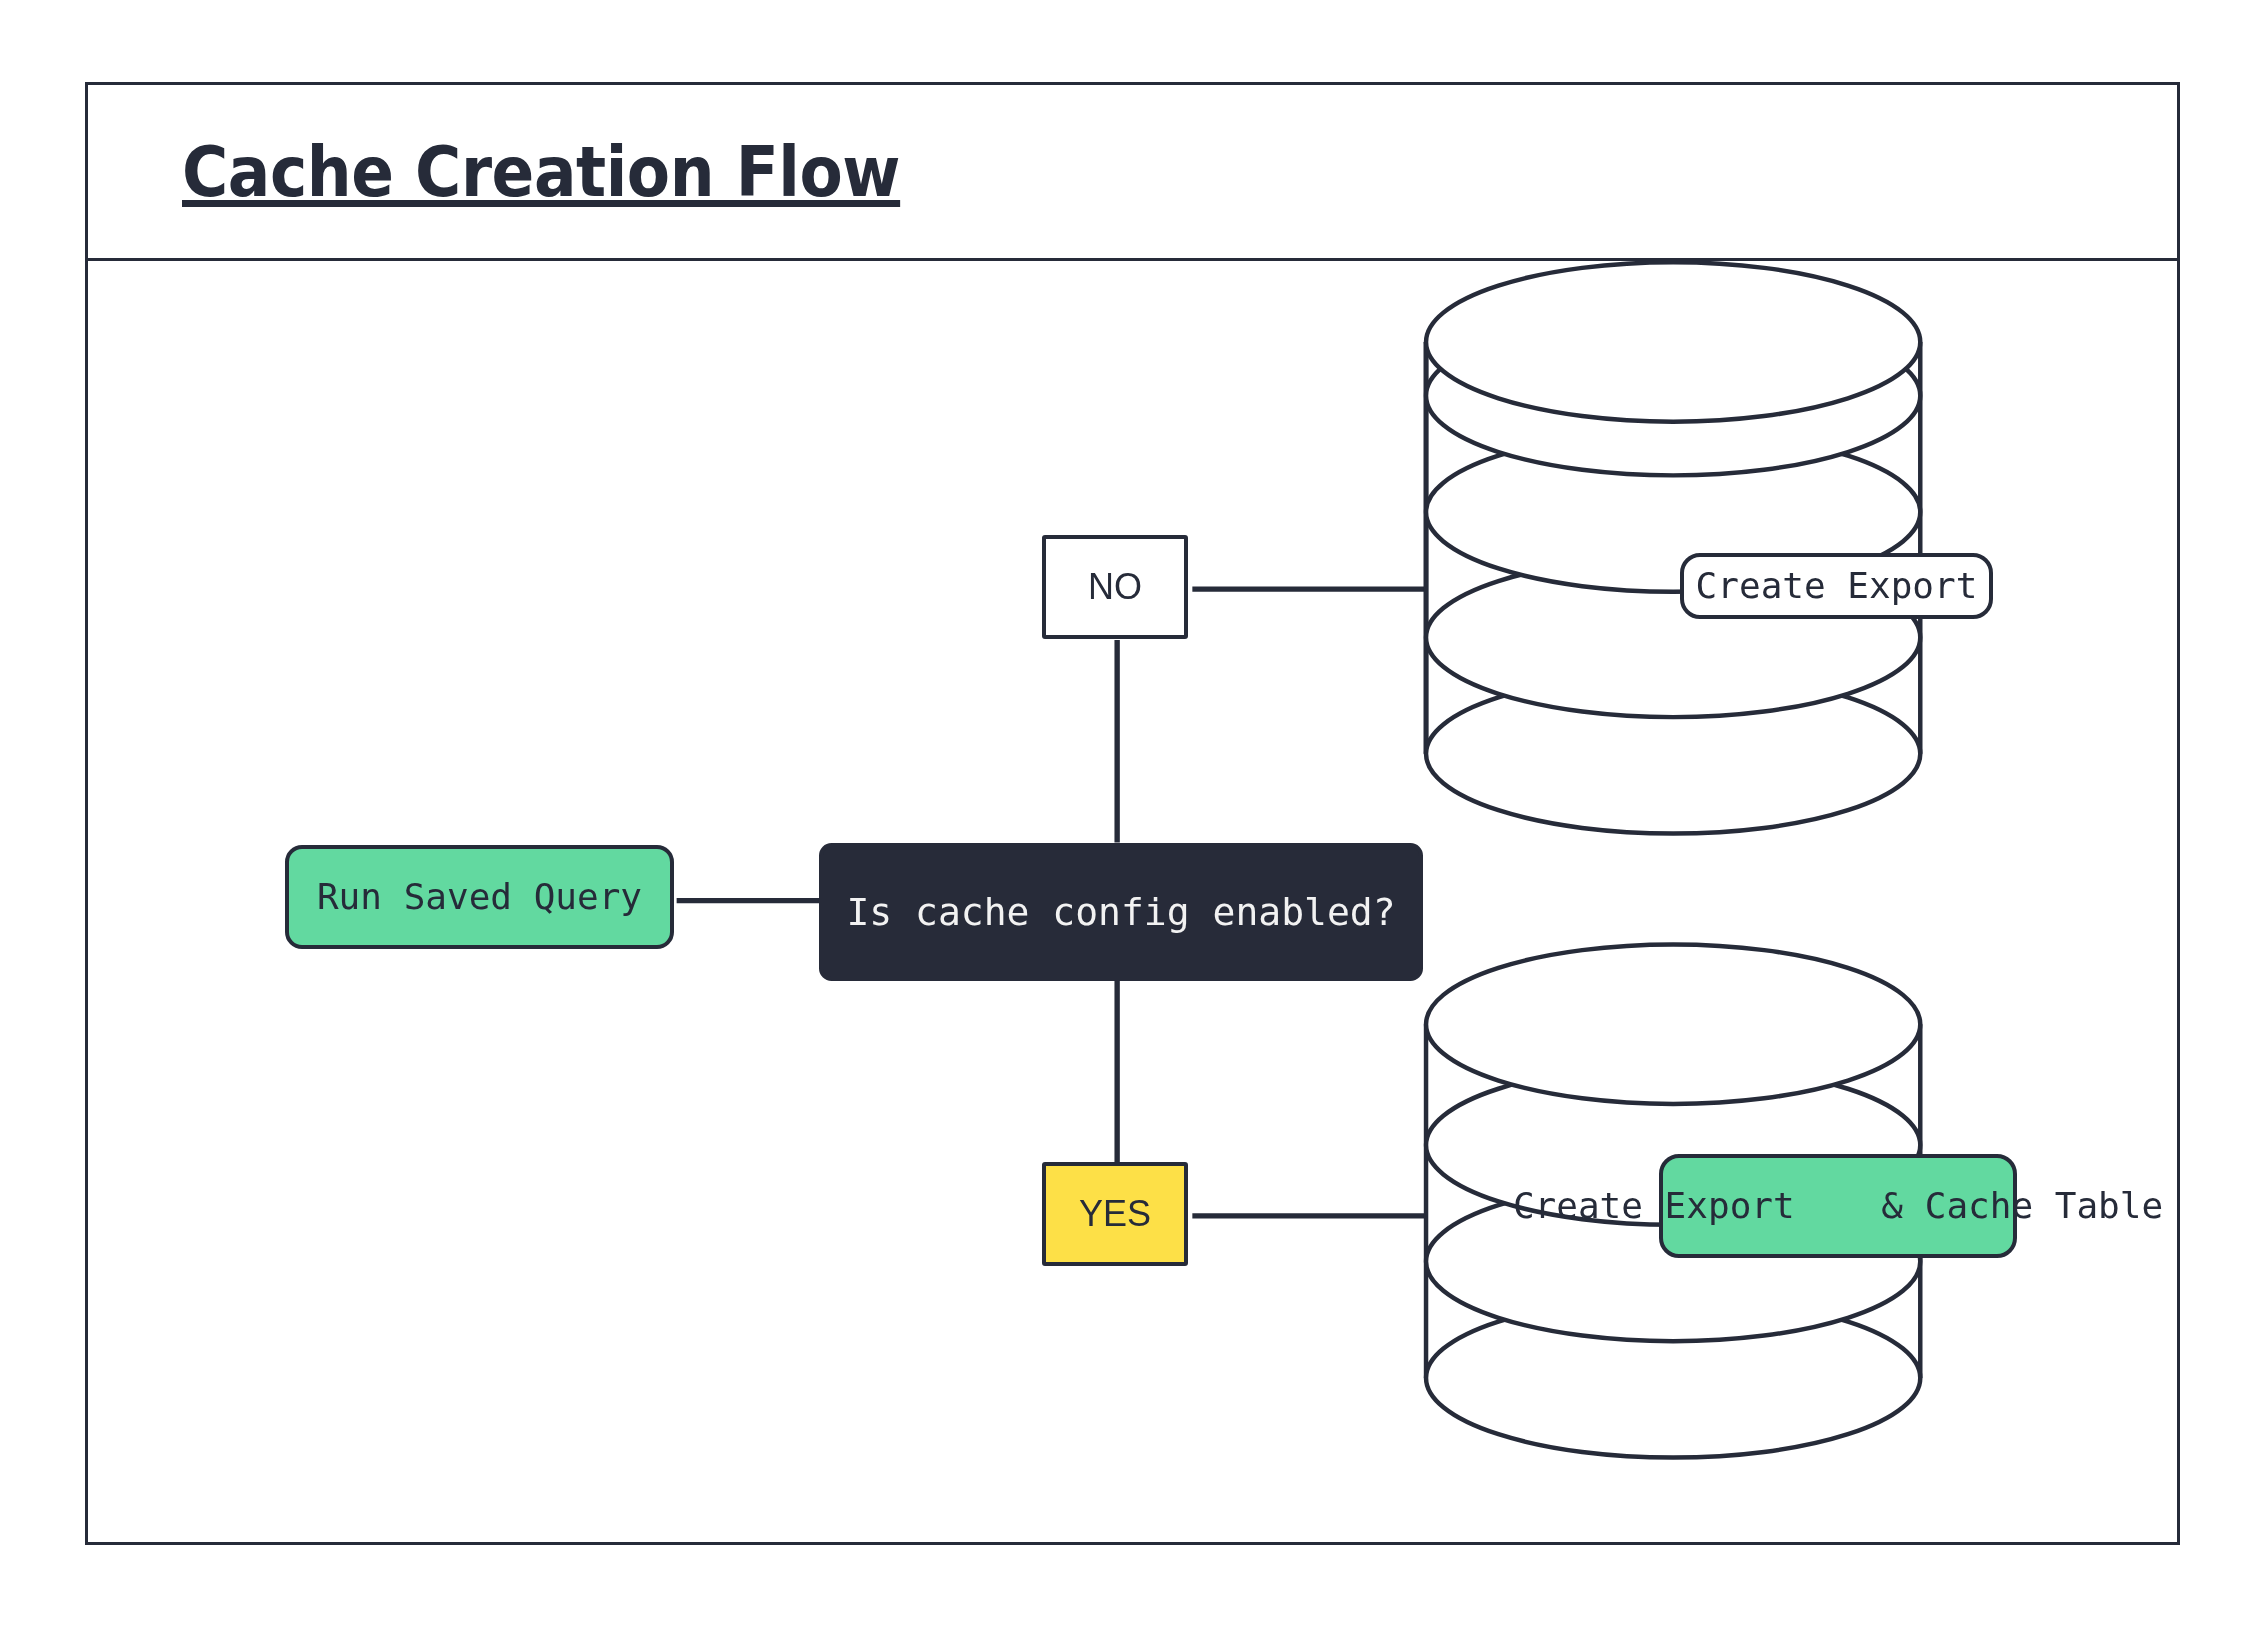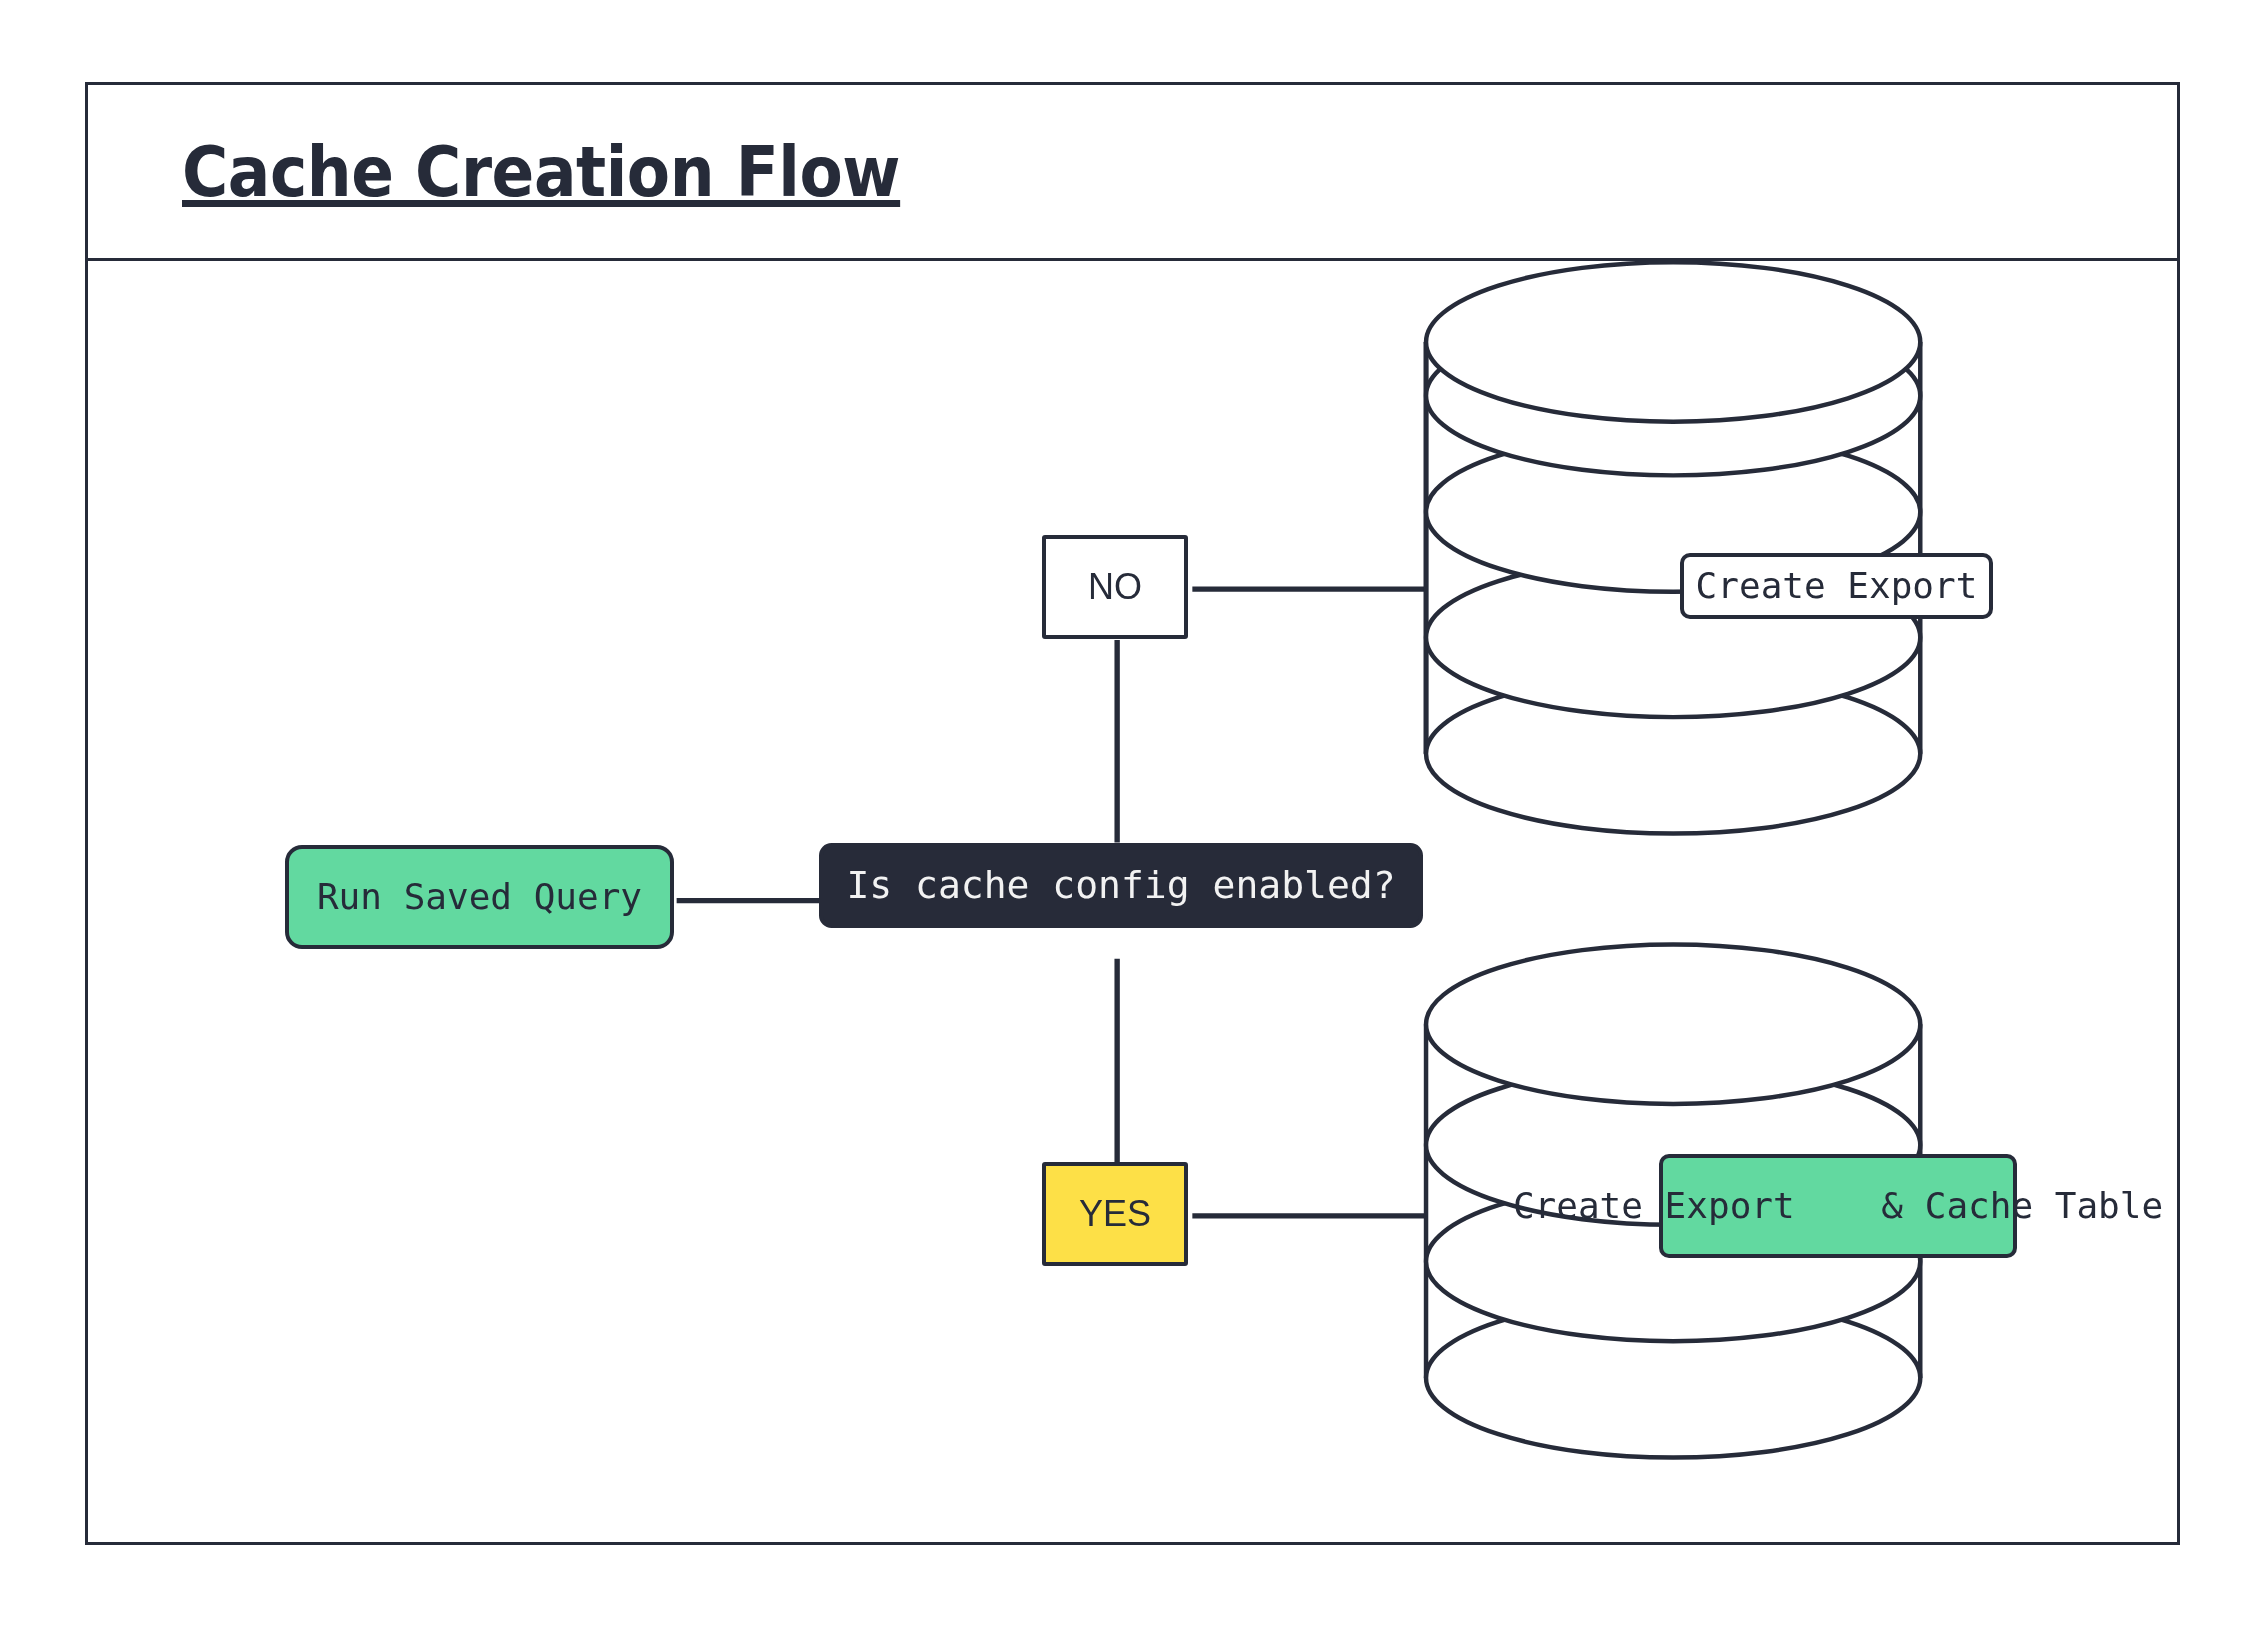--- a/index.html
+++ b/index.html
@@ -90,21 +90,21 @@
     height: 104px;
     background: #62d9a0;
     color: #262b39;
     font-size: 36px;
   }
 
   .node-decision {
     left: 819px;
     top: 843px;
     width: 604px;
-    height: 85px;
+    height: 138px;
     background: #272b39;
     border-color: #272b39;
     color: #f2f2f2;
     font-size: 38px;
     border-radius: 12.5px;
   }
 
   .node-label {
     width: 146px;
     height: 104px;
@@ -128,21 +128,21 @@
   
   .db-label {
     position: absolute;
     box-sizing: border-box;
     display: flex;
     align-items: center;
     justify-content: center;
     text-align: center;
     font-family: "DejaVu Sans Mono", "Liberation Mono", monospace;
     border: 4.5px solid #262b39;
-    border-radius: 10px;
+    border-radius: 20px;
     white-space: pre;
     line-height: 1.3;
     font-size: 36px;
     color: #262b39;
   }
   .db-label-top {
     left: 1680px;
     top: 553px;
     width: 313px;
     height: 66px;

